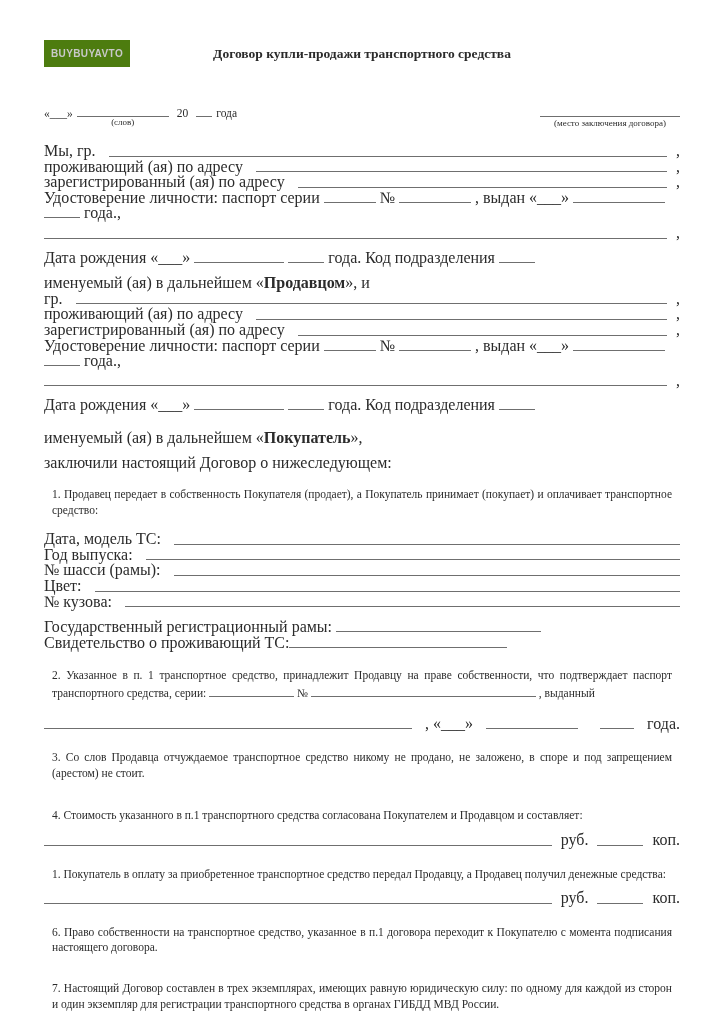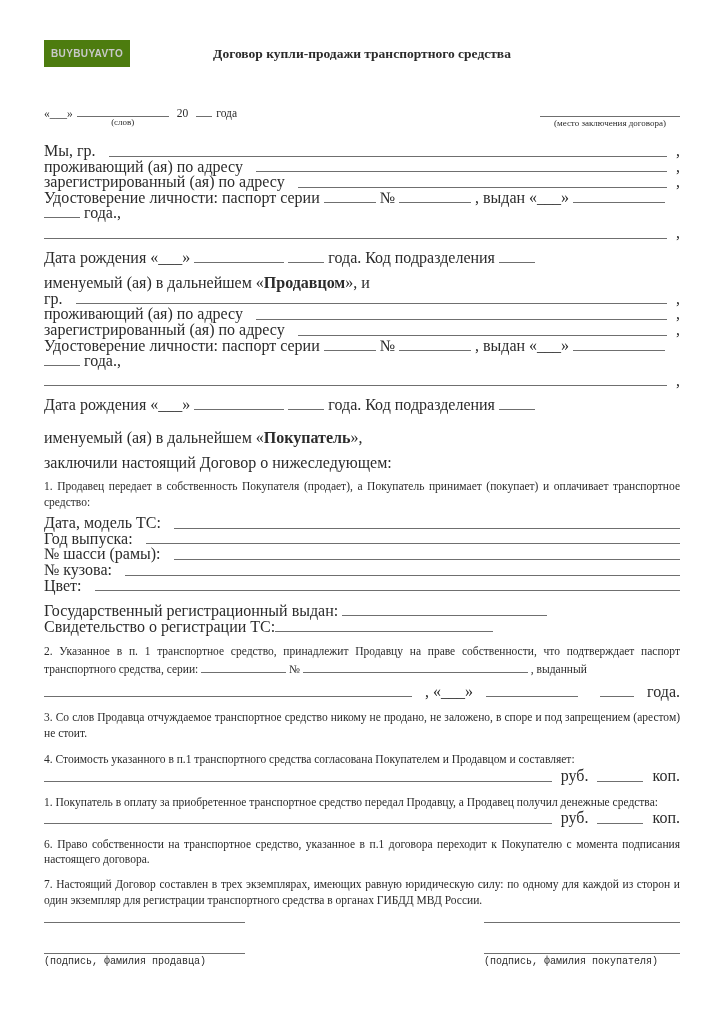--- a/index.html
+++ b/index.html
@@ -28,21 +28,21 @@
   .dr-left .stack{margin-right:8px;}
   .dr-left .w16{margin:0 4px;}
   .dr-right{position:relative;padding-bottom:14px;}
   .dr-right .cap{position:absolute;top:14px;left:0;width:140px;text-align:center;}
   
   .row{font-size:16px;line-height:15.6px;gap:9px;}
   .flexrow{display:flex;align-items:flex-end;}
   .flexrow .t{white-space:pre;}
   .flexrow .blank{margin-bottom:2px;}
   .fill{flex:1 1 auto;}
-  p{margin:0;font-size:11.5px;line-height:15.6px;}
+  p{margin:8px;font-size:11.5px;line-height:15.6px;}
   .just{text-align:justify;}
   .bold{font-weight:bold;}
   
   .sigs{display:flex;justify-content:space-between;margin-top:14px;}
   .sig-col{width:201px;}
   .sig-col.right{width:196px;}
   .sig-line{height:0;border-bottom:1px solid #6f6f6f;}
   .sig-line.second{margin-top:30px;}
   .sig-cap{font-size:10px;margin-top:2px;font-family:Liberation Mono, monospace;}
 </style>
@@ -128,30 +128,30 @@
       </div>
       <div class="row flexrow">
         <span class="t">Год выпуска: </span>
         <span class="blank fill"></span>
       </div>
       <div class="row flexrow">
         <span class="t">№ шасси (рамы): </span>
         <span class="blank fill"></span>
       </div>
       <div class="row flexrow">
+        <span class="t">Цвет: </span>
+        <span class="blank fill"></span>
+      </div>
+      <div class="row flexrow">
         <span class="t">№ кузова: </span>
         <span class="blank fill"></span>
       </div>
-      <div class="row flexrow">
-        <span class="t">Цвет: </span>
-        <span class="blank fill"></span>
-      </div>
       <div style="height: 10px;"></div>
-      <div class="row"><span class="t">Государственный регистрационный выдан: </span><span class="blank" style="width: 205px;"></span></div>
-      <div class="row"><span class="t">Свидетельство о регистрации ТС:</span><span class="blank" style="width: 218px;"></span></div>
+      <div class="row"><span class="t">Государственный регистрационный рамы: </span><span class="blank" style="width: 205px;"></span></div>
+      <div class="row"><span class="t">Свидетельство о проживающий ТС:</span><span class="blank" style="width: 218px;"></span></div>
       <div style="height: 10px;"></div>
       <p class="just"><span class="t">2. Указанное в п. 1 транспортное средство, принадлежит Продавцу на праве собственности, что подтверждает паспорт транспортного средства, серии: </span><span class="blank" style="width: 85px;"></span><span class="t"> № </span><span class="blank" style="width: 225px;"></span><span class="t"> , выданный</span></p>
       <div style="height: 6px;"></div>
       <div class="row flexrow">
         <span class="blank fill"></span>
         <span class="t"> , «___» </span>
         <span class="blank" style="width: 92px;"></span>
         <span class="t"> </span>
         <span class="blank" style="width: 34px;"></span>
         <span class="t"> года.</span>

